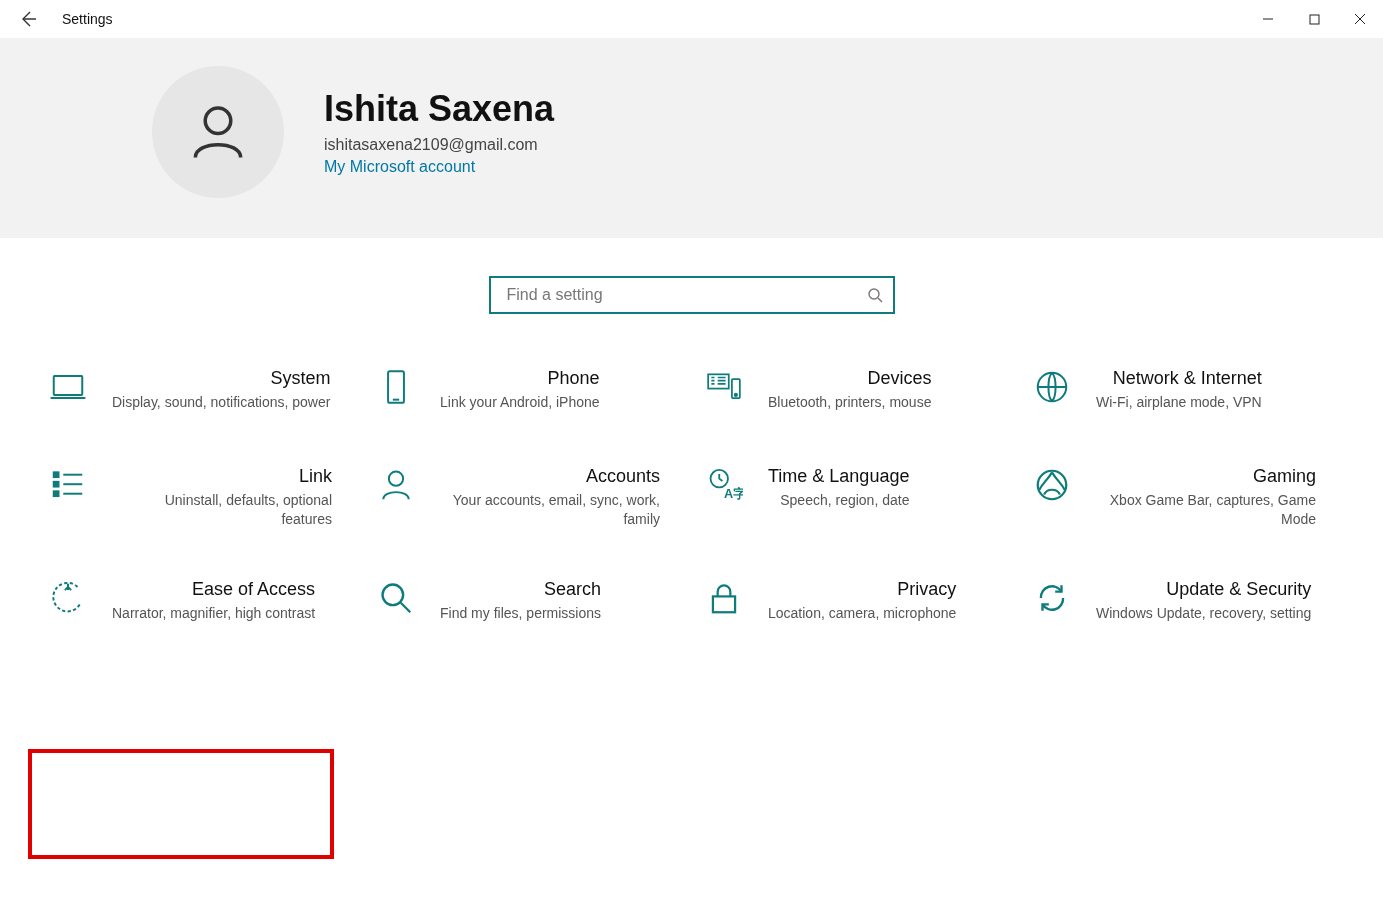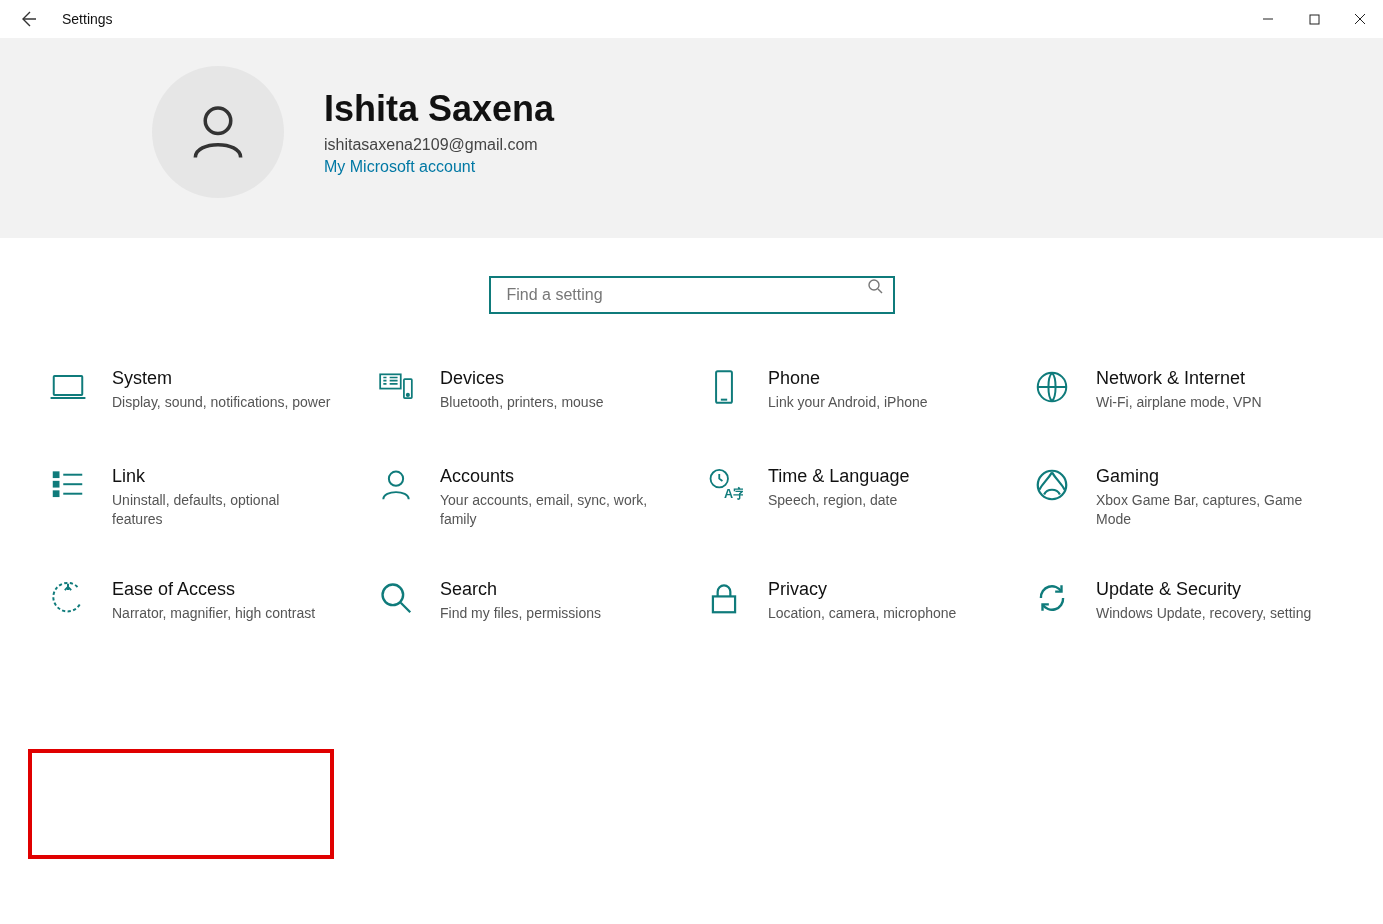--- a/index.html
+++ b/index.html
@@ -14,29 +14,29 @@
   .win-btn { width:46px; height:32px; display:flex; align-items:center; justify-content:center; cursor:pointer; }
 
   .header { background:#f2f2f2; padding:28px 0 40px 0; }
   .profile { display:flex; align-items:center; gap:40px; margin-left:152px; }
   .avatar { width:132px; height:132px; border-radius:50%; background:#e6e6e6; display:flex; align-items:center; justify-content:center; }
   .profile-name { font-size:36px; font-weight:600; color:#111; margin:0 0 6px 0; }
   .profile-email { font-size:16px; color:#444; margin:0 0 4px 0; }
   .profile-link { font-size:16px; color:#0078a4; margin:0; cursor:pointer; text-decoration:none; }
 
   .search-wrap { display:flex; justify-content:center; padding:38px 0 48px 0; background:#fff; }
-  .search-box { width:406px; height:38px; border:2px solid #0f7b7b; display:flex; padding:0 10px 0 14px; }
+  .search-box { width:406px; height:38px; border:2px solid #0f7b7b; display:flex; align-items:center; padding:0 10px 0 14px; }
   .search-box input { flex:1; border:none; outline:none; font-size:16px; color:#111; background:transparent; }
   .search-box input::placeholder { color:#777; }
   .search-icon { color:#666; }
 
   .grid { display:grid; grid-template-columns: repeat(4, 328px); column-gap:0px; row-gap:38px; padding:0 30px 30px 38px; }
   .tile { display:flex; align-items:flex-start; gap:20px; padding:6px 4px 6px 6px; cursor:pointer; position:relative; }
   .tile-icon { width:48px; height:48px; flex-shrink:0; color:#0f7b7b; display:flex; align-items:flex-start; justify-content:center;text-decoration:underline; }
-  .tile-text { display:flex; flex-direction:column; max-width:220px; }
+  .tile-text { display:flex; flex-direction:column; max-width:220px;text-align:right; }
   .tile-title { font-size:18px; color:#111; margin-bottom:4px; }
   .tile-desc { font-size:14px; color:#555; line-height:1.35; }
 
   .highlight-box { position:absolute; border:4px solid #e00000; pointer-events:none; }
 </style>
 </head>
 <body>
 
 <div class="window">
 
@@ -105,43 +105,43 @@
         </svg>
       </div>
       <div class="tile-text">
         <span class="tile-title">System</span>
         <span class="tile-desc">Display, sound, notifications, power</span>
       </div>
     </div>
 
     <div class="tile">
       <div class="tile-icon">
+        <svg width="38" height="38" viewBox="0 0 48 48" fill="none" stroke="#0f7b7b" stroke-width="2.5">
+          <rect x="14" y="4" width="20" height="40" rx="2"></rect>
+            <path d="M20 40h8"></path>
+        </svg>
+      </div>
+      <div class="tile-text">
+        <span class="tile-title">Phone</span>
+        <span class="tile-desc">Link your Android, iPhone</span>
+      </div>
+    </div>
+
+    <div class="tile">
+      <div class="tile-icon">
         <svg width="38" height="38" viewBox="0 0 48 48" fill="none" stroke="#0f7b7b" stroke-width="2.2">
           <rect x="4" y="8" width="26" height="18"></rect>
             <path d="M8 12h4M8 16h4M8 20h4M16 12h10M16 16h10M16 20h10"></path>
           <rect x="34" y="14" width="10" height="24" rx="1"></rect>
             <circle cx="39" cy="34" r="1.5" fill="#0f7b7b"></circle>
         </svg>
       </div>
       <div class="tile-text">
         <span class="tile-title">Devices</span>
         <span class="tile-desc">Bluetooth, printers, mouse</span>
-      </div>
-    </div>
-
-    <div class="tile">
-      <div class="tile-icon">
-        <svg width="38" height="38" viewBox="0 0 48 48" fill="none" stroke="#0f7b7b" stroke-width="2.5">
-          <rect x="14" y="4" width="20" height="40" rx="2"></rect>
-            <path d="M20 40h8"></path>
-        </svg>
-      </div>
-      <div class="tile-text">
-        <span class="tile-title">Phone</span>
-        <span class="tile-desc">Link your Android, iPhone</span>
       </div>
     </div>
 
     <div class="tile">
       <div class="tile-icon">
         <svg width="38" height="38" viewBox="0 0 48 48" fill="none" stroke="#0f7b7b" stroke-width="2.5">
           <circle cx="24" cy="24" r="18"></circle>
             <path d="M6 24h36M24 6c6 6 6 30 0 36M24 6c-6 6-6 30 0 36"></path>
         </svg>
       </div>

